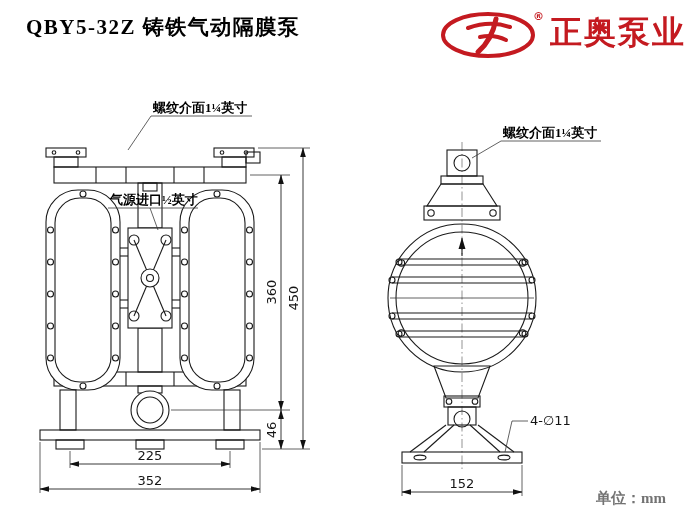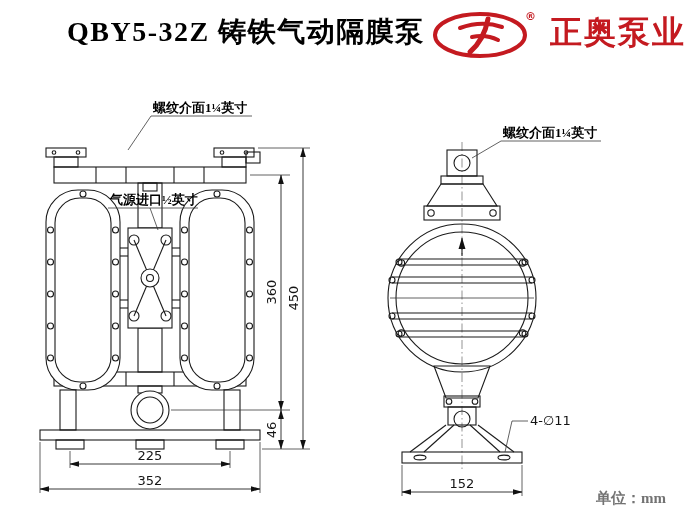--- a/index.html
+++ b/index.html
@@ -1,22 +1,22 @@
 <!DOCTYPE html>
 <html><head>
 <meta charset="utf-8">
 <style>
   html,body{margin:0;padding:0;background:#fff;}
   .page{position:relative;width:700px;height:525px;background:#ffffff;overflow:hidden;
         font-family:"Liberation Serif",serif;}
-  .title{position:absolute;left:26px;top:13px;font-size:28px;font-weight:700;
-         letter-spacing:1.5px;color:#000;white-space:nowrap;margin-left:41px;}
+  .title{position:absolute;left:26px;top:13px;font-size:21px;font-weight:700;
+         letter-spacing:1.5px;color:#000;white-space:nowrap;}
   .logo{position:absolute;top:7px;right:14px;display:flex;align-items:center;gap:4px;}
   .brand{font-size:32px;font-weight:700;color:#c41a20;letter-spacing:2px;white-space:nowrap;
-         font-family:"Liberation Serif",serif;margin-left:8px;}
+         font-family:"Liberation Serif",serif;}
   .unit{position:absolute;top:489px;right:34px;font-size:15px;font-weight:700;color:#737373;}
   svg.drawing{position:absolute;left:0;top:0;}
   .ln{stroke:#1b1b1b;stroke-width:1.1;fill:none;}
   .lnw{stroke:#1b1b1b;stroke-width:1.1;fill:#ffffff;}
   .thin{stroke:#3a3a3a;stroke-width:0.8;fill:none;}
   .dim{stroke:#222222;stroke-width:0.9;fill:none;}
   .cl{stroke:#666;stroke-width:0.7;fill:none;stroke-dasharray:9 3 1.5 3;}
   .dim-t{font:13px "DejaVu Sans",sans-serif;fill:#141414;}
   .lbl{font:700 13px "Liberation Serif",serif;fill:#000;}
   .reg{font:700 11px "DejaVu Sans",sans-serif;fill:#c41a20;}

